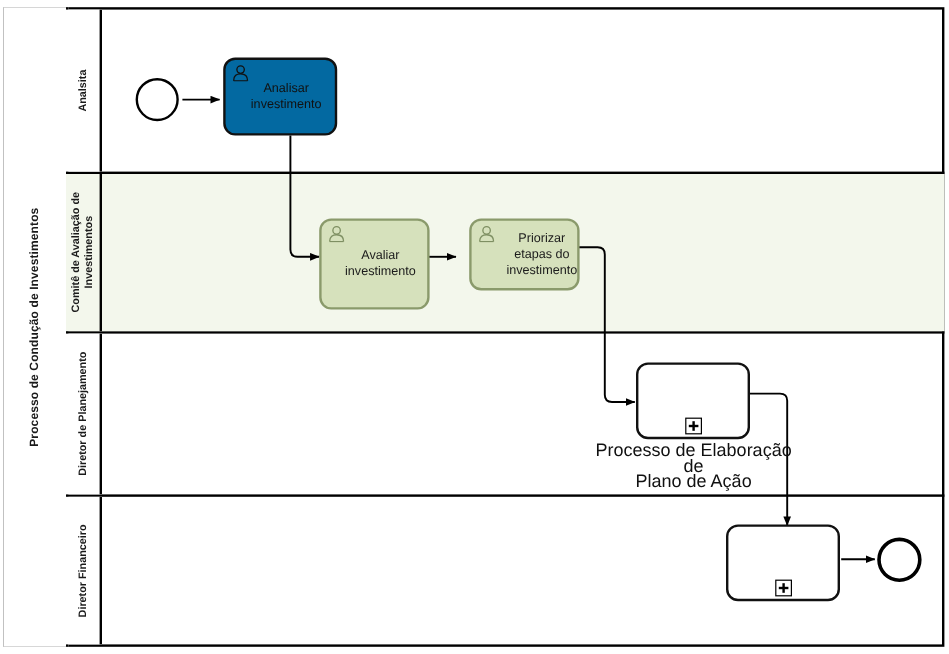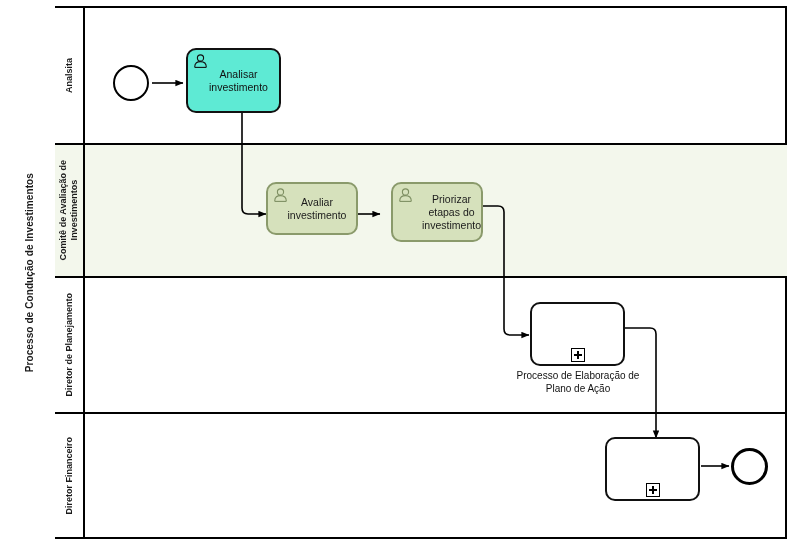--- a/index.html
+++ b/index.html
@@ -113,21 +113,21 @@
   .event {
     border-radius: 50%;
     background: #ffffff;
   }
   .event.start { border: 2px solid #000000; }
   .event.end   { border: 3.5px solid #000000; }
 
   .task {
     border: 2px solid #111111;
     border-radius: 10px;
-    background: #5eead4;
+    background: #0369a1;
     padding: 4px 5px 4px 5px;
     display: flex;
     align-items: center;
     justify-content: center;
   }
   .task.green {
     background: #d6e1bc;
     border-color: #8a9a6b;
   }
   .task-label {
@@ -174,21 +174,21 @@
     left: 2px; right: 2px; top: 50%;
     height: 2px; margin-top: -1px;
   }
   .plus-marker::after {
     top: 2px; bottom: 2px; left: 50%;
     width: 2px; margin-left: -1px;
   }
 
   .ext-label {
     position: absolute;
-    font-size: 10px;
+    font-size: 15px;
     line-height: 13px;
     color: #111111;
     text-align: center;
   }
 </style>
 </head>
 <body>
 
 <div id="canvas">
 
@@ -254,21 +254,21 @@
       <svg viewBox="0 0 15 14" width="15" height="14">
         <circle cx="7.5" cy="4" r="3.1" fill="none" stroke="#111" stroke-width="1.1"></circle>
         <path d="M1.7,13.2 C1.7,8.9 4.3,7.6 7.5,7.6 C10.7,7.6 13.3,8.9 13.3,13.2" fill="none" stroke="#111" stroke-width="1.1"></path>
         <path d="M1.7,13.4 L13.3,13.4" stroke="#111" stroke-width="1.1"></path>
       </svg>
     </span>
     <span class="task-label">Analisar
 investimento</span>
   </div>
 
-  <div class="node task green" style="left:266px; top:182px; width:92px; height:53px;">
+  <div class="node task green" style="left:266px; top:182px; width:92px; height:76px;">
     <span class="task-icon">
       <svg viewBox="0 0 15 14" width="15" height="14">
         <circle cx="7.5" cy="4" r="3.1" fill="none" stroke="#7e8f62" stroke-width="1.1"></circle>
         <path d="M1.7,13.2 C1.7,8.9 4.3,7.6 7.5,7.6 C10.7,7.6 13.3,8.9 13.3,13.2" fill="none" stroke="#7e8f62" stroke-width="1.1"></path>
         <path d="M1.7,13.4 L13.3,13.4" stroke="#7e8f62" stroke-width="1.1"></path>
       </svg>
     </span>
     <span class="task-label">Avaliar
 investimento</span>
   </div>

